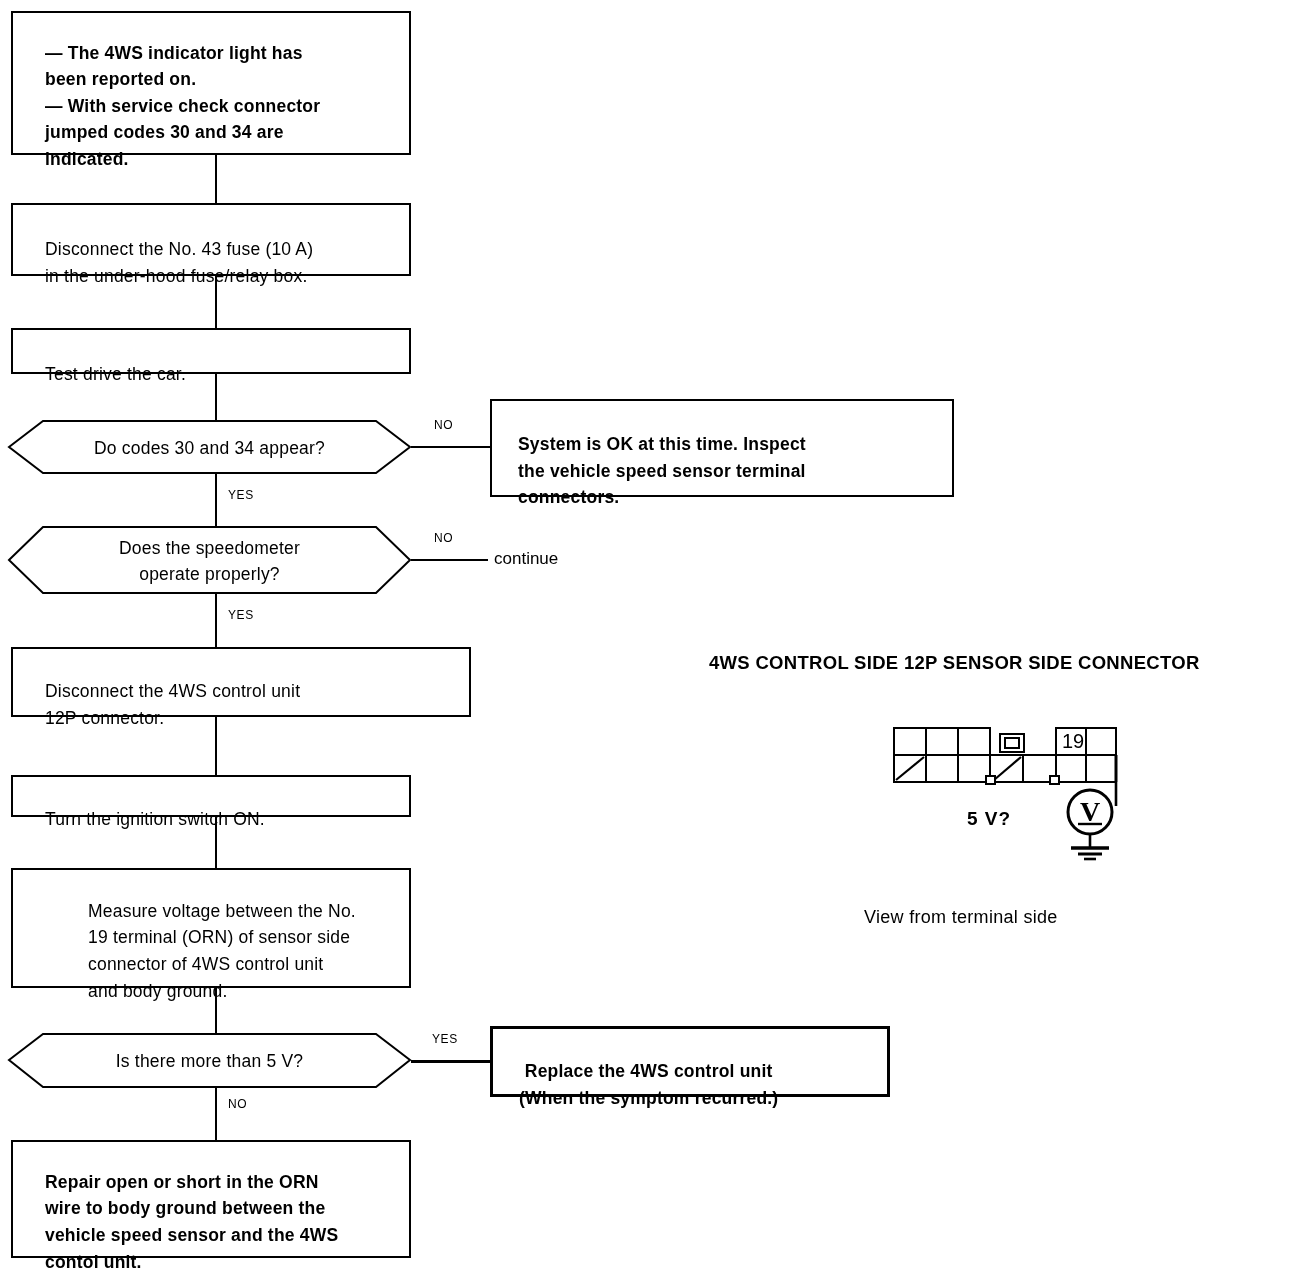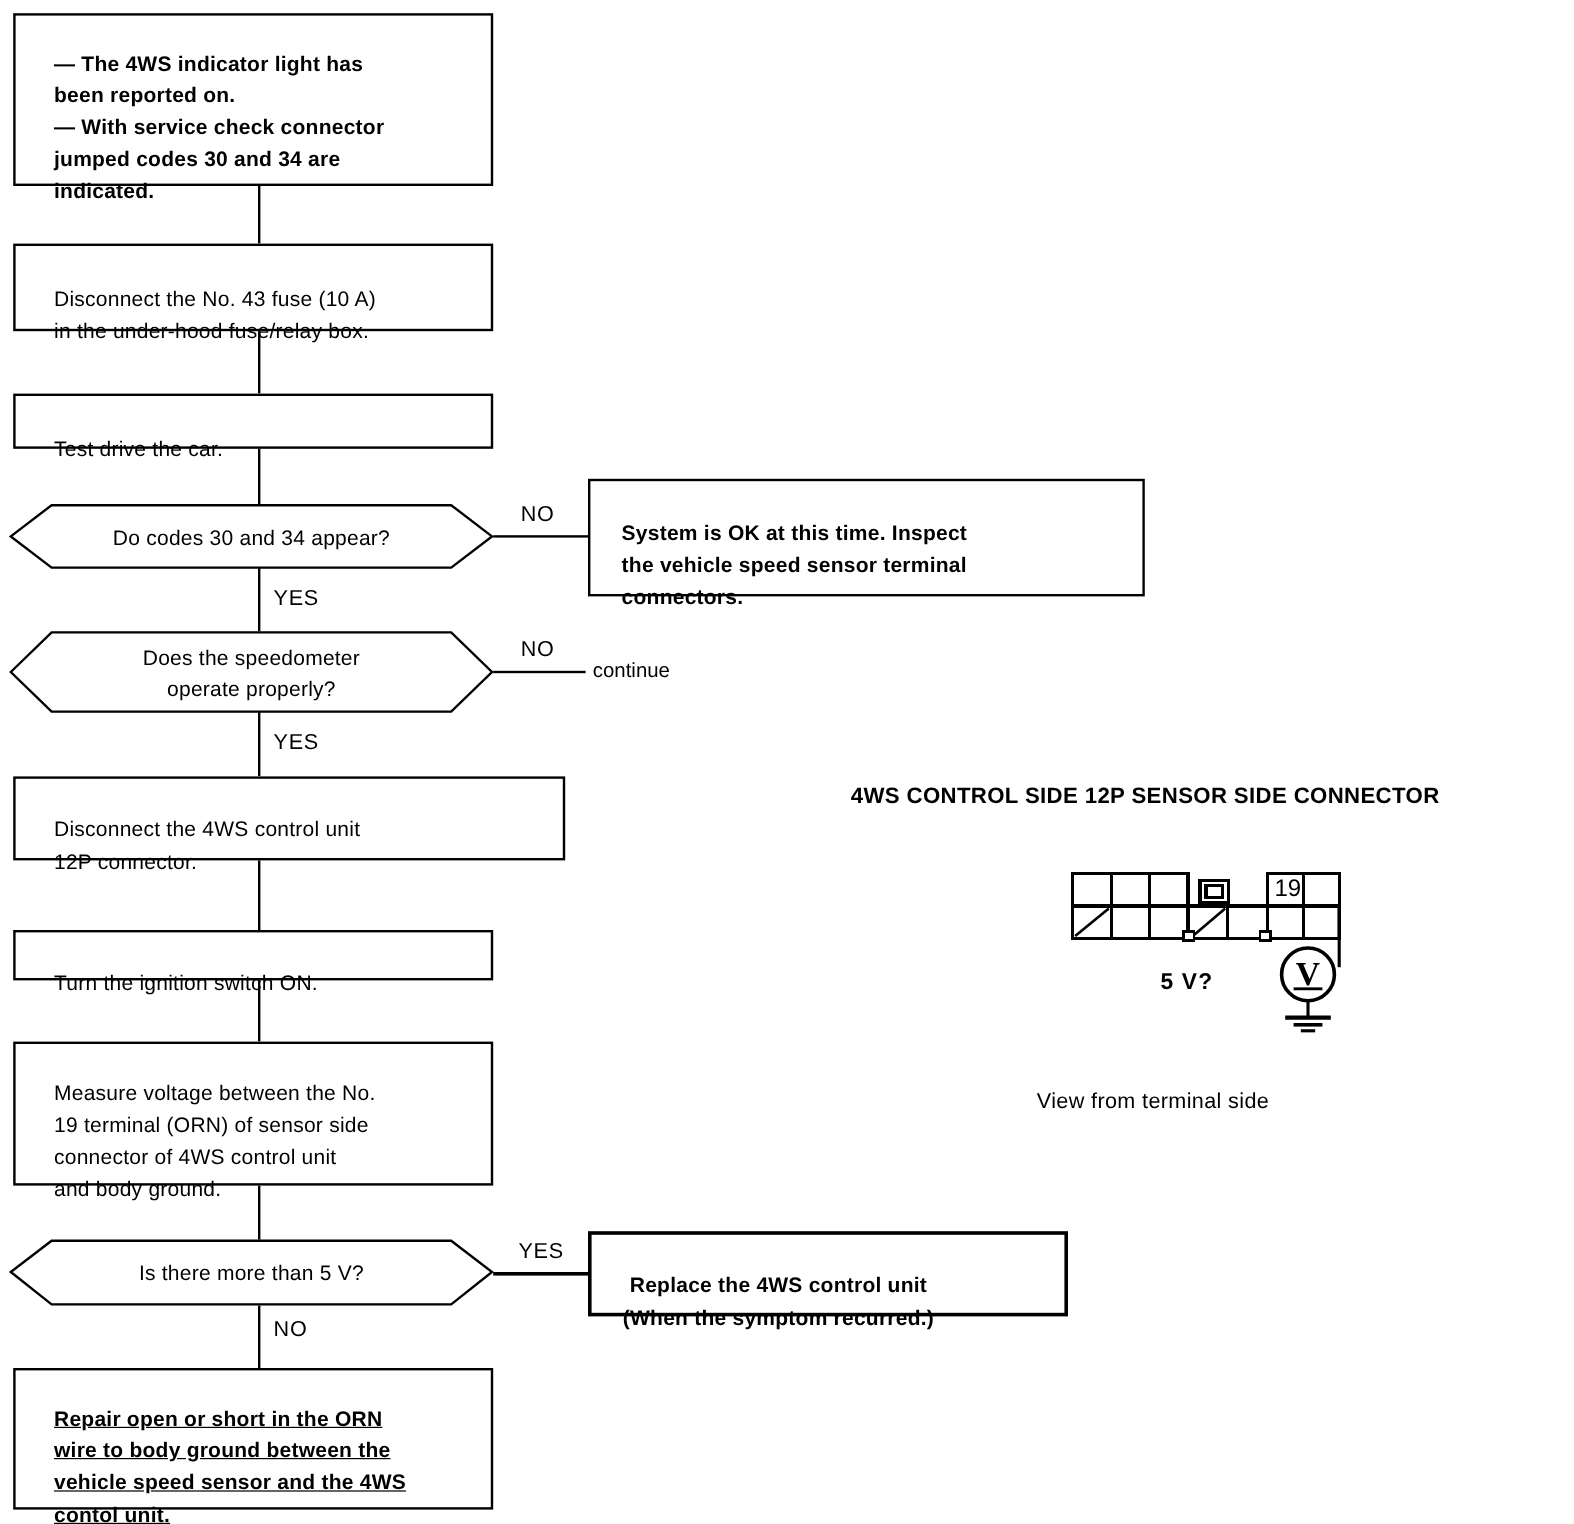--- a/index.html
+++ b/index.html
@@ -71,21 +71,21 @@
   }
   .hline {
     position: absolute;
     height: 2px;
     background: #000;
   }
 
   
   .blabel {
     position: absolute;
-    font-size: 18px;
+    font-size: 12px;
     letter-spacing: 0.6px;
     white-space: nowrap;
   }
   .contlabel {
     position: absolute;
     font-size: 17px;
     white-space: nowrap;
   }
 
   
@@ -180,21 +180,21 @@
   </div>
 
   <div class="vline" style="left:215px; top:717px; height:58px;"></div>
 
   <div class="proc reg" style="left:11px; top:775px; width:400px; height:42px;">
     <div class="txt">Turn the ignition switch ON.</div>
   </div>
 
   <div class="vline" style="left:215px; top:817px; height:51px;"></div>
 
-  <div class="proc reg" style="left:11px; top:868px; width:400px; height:120px;">
+  <div class="proc reg" style="left:11px; top:868px; width:400px; height:120px;justify-content:center;">
     <div class="txt">Measure voltage between the No.
 19 terminal (ORN) of sensor side
 connector of 4WS control unit
 and body ground.</div>
   </div>
 
   <div class="vline" style="left:215px; top:988px; height:45px;"></div>
 
   <div class="hex" style="left:8px; top:1033px; width:403px; height:55px;">
     <svg width="403" height="55" viewBox="0 0 403 55">
@@ -202,21 +202,21 @@
     </svg>
     <div class="hextxt">Is there more than 5 V?</div>
   </div>
 
   <div class="hline" style="left:411px; top:1060px; width:79px; height:3px;"></div>
   <div class="blabel" style="left:432px; top:1032px;">YES</div>
 
   <div class="vline" style="left:215px; top:1088px; height:52px;"></div>
   <div class="blabel" style="left:228px; top:1097px;">NO</div>
 
-  <div class="proc bold" style="left:11px; top:1140px; width:400px; height:118px;text-decoration:underline;">
+  <div class="proc bold" style="left:11px; top:1140px; width:400px; height:118px;">
     <div class="txt">Repair open or short in the ORN
 wire to body ground between the
 vehicle speed sensor and the 4WS
 contol unit.</div>
   </div>
 
   <div class="proc bold" style="left:490px; top:399px; width:464px; height:98px;">
     <div class="txt" style="padding-left:26px;">System is OK at this time. Inspect
 the vehicle speed sensor terminal
 connectors.</div>

